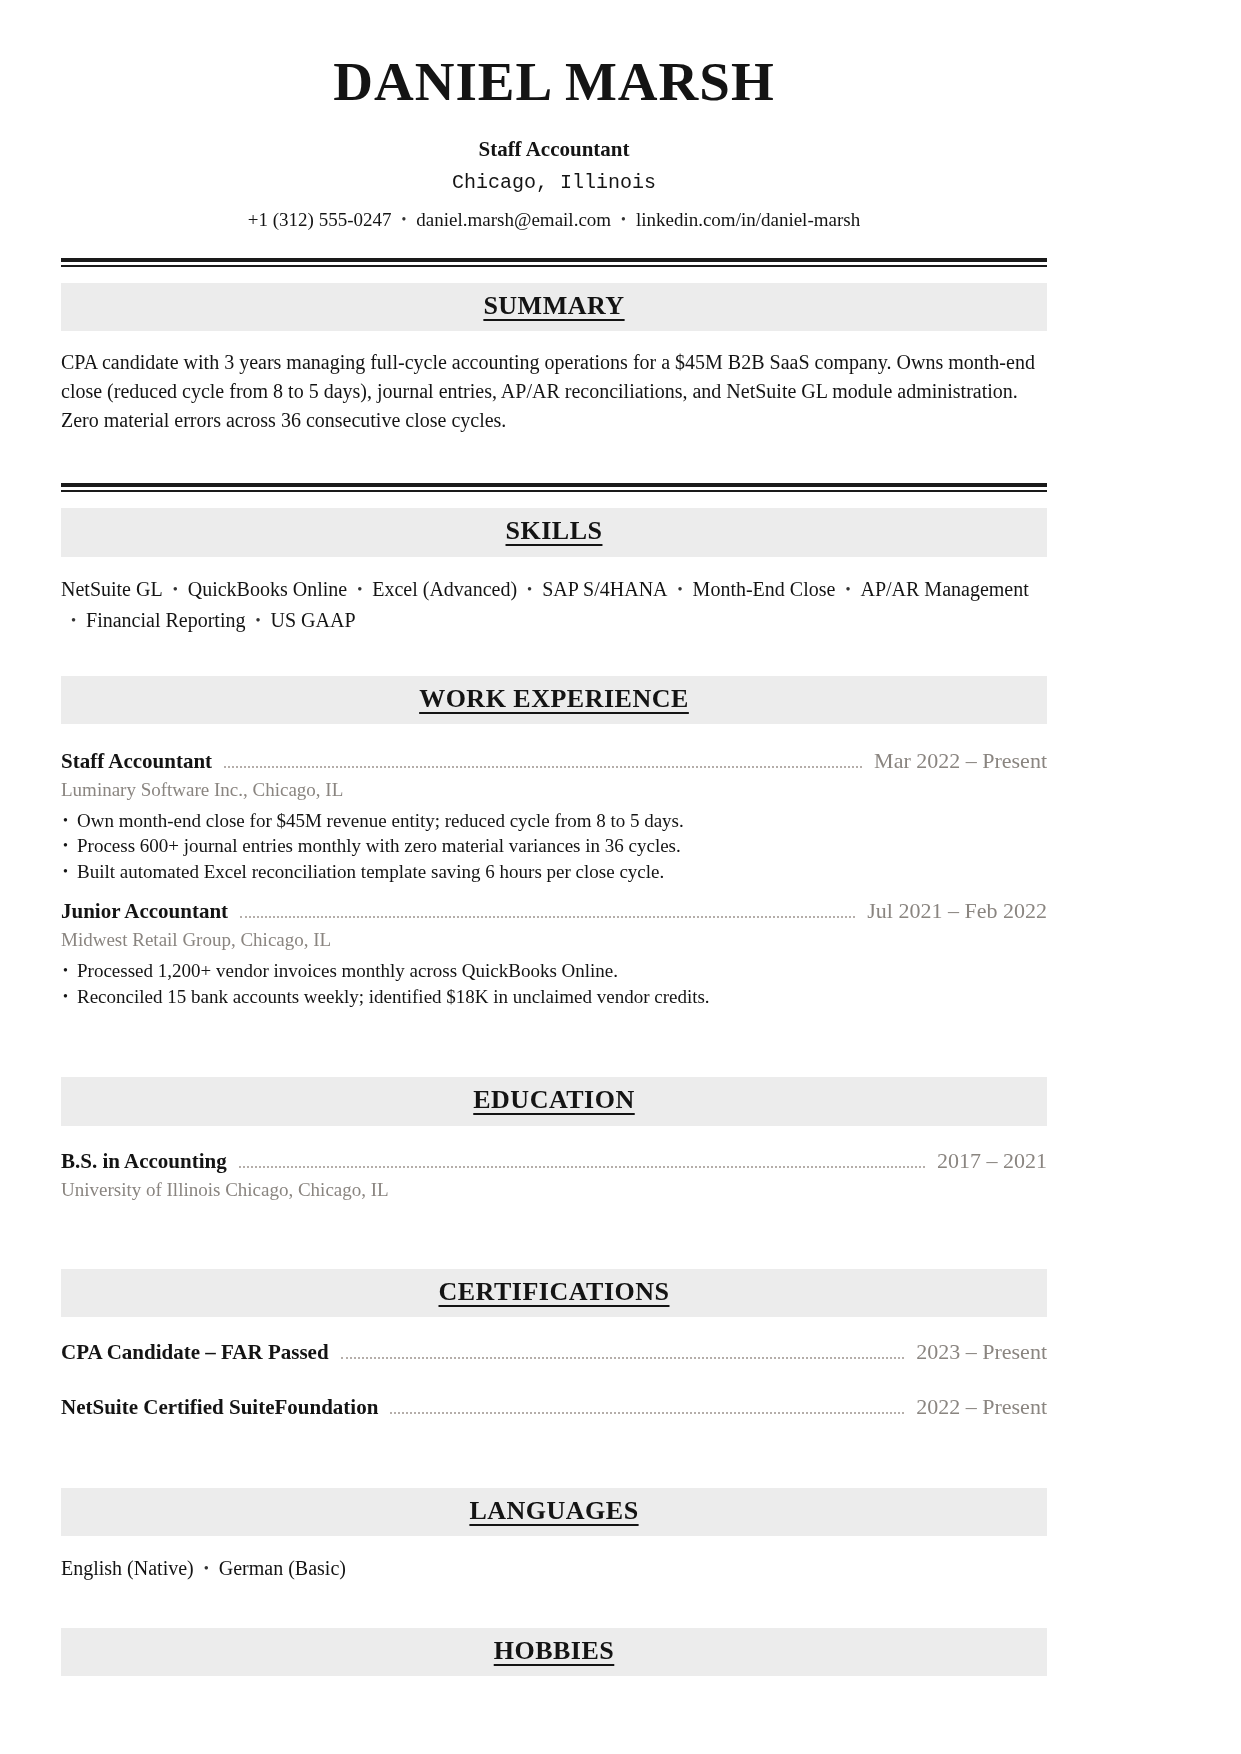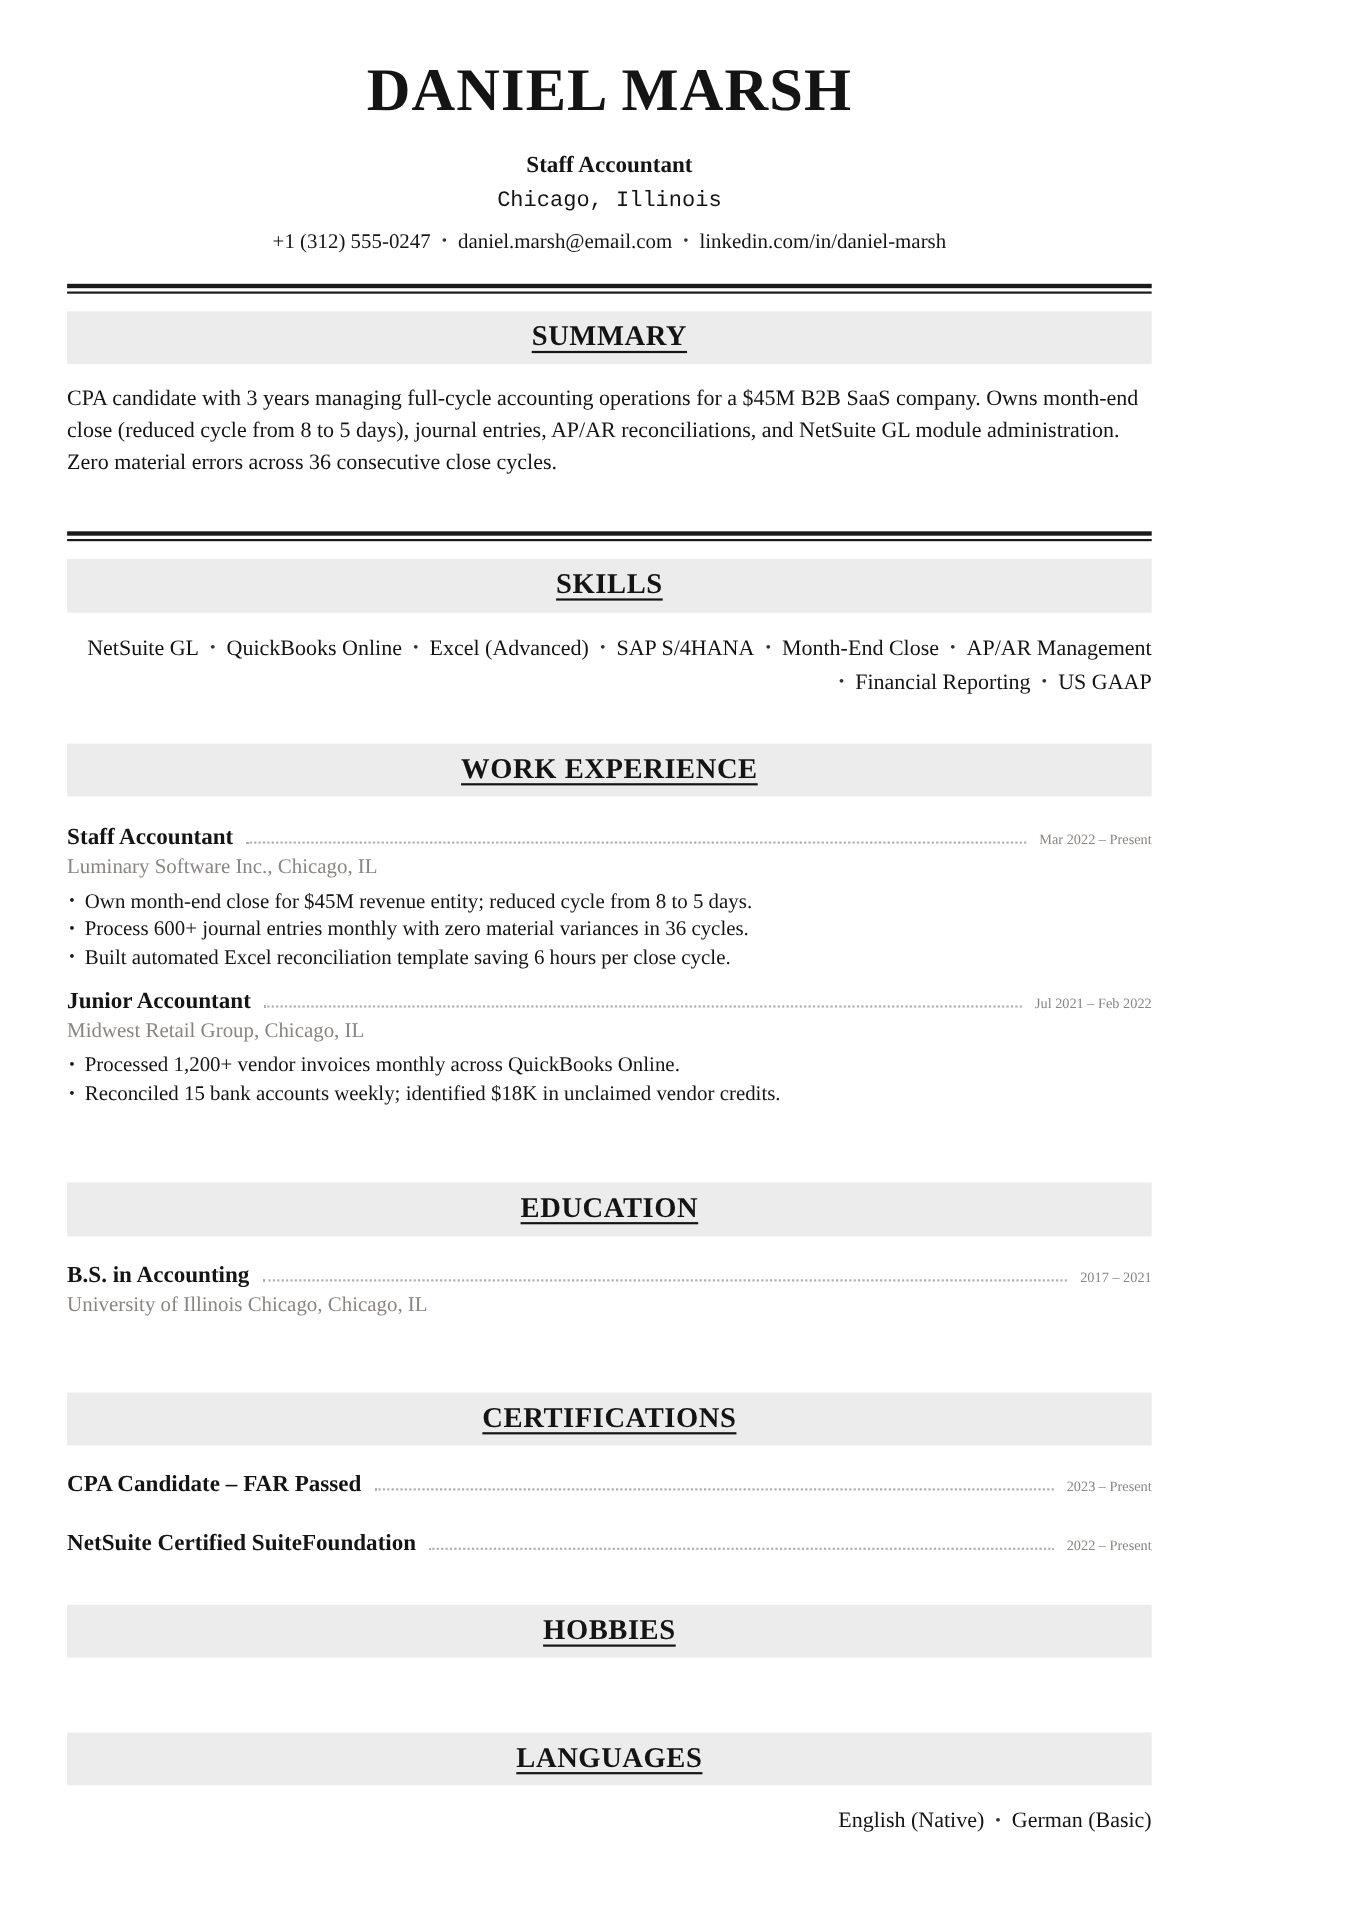--- a/index.html
+++ b/index.html
@@ -47,33 +47,33 @@
     text-underline-offset: 5px;
   }
   .mt-sm { margin-top: 16px; }
   .mt-md { margin-top: 40px; }
   .mt-lg { margin-top: 68px; }
   .mt-hb { margin-top: 44px; }
 
   
   .summary-text { margin-top: 17px; font-size: 20px; line-height: 29px; }
 
-  .inline-list { margin-top: 17px; font-size: 20px; line-height: 31px; text-align: right; }
+  .inline-list { margin-top: 17px; font-size: 20px; line-height: 31px; }
 
   
   .row { display: flex; align-items: baseline; }
   .row .t { font-size: 21px; font-weight: bold; white-space: nowrap; }
   .row .leader {
     flex: 1 1 auto;
     align-self: flex-end;
     height: 14px;
     margin: 0 12px 6px;
     border-bottom: 2px dotted var(--leader-dots, #b5aeaa);
   }
-  .row .d { font-size: 13px; color: var(--muted-text, #8a8580); white-space: nowrap; }
+  .row .d { font-size: 22px; color: var(--muted-text, #8a8580); white-space: nowrap; }
 
   .job { margin-top: 24px; }
   .job + .job { margin-top: 14px; }
   .entry { margin-top: 22px; }
   .row + .row { margin-top: 29px; }
   .company { margin-top: 5px; font-size: 19px; color: var(--muted-text, #8a8580); }
 
   ul.bullets { list-style: none; margin-top: 7px; }
   ul.bullets li {
     font-size: 19px;
@@ -182,27 +182,27 @@
       </div>
       <div class="row">
         <span class="t">NetSuite Certified SuiteFoundation</span>
         <span class="leader"></span>
         <span class="d">2022 – Present</span>
       </div>
     </div>
   </section>
 
   <section>
+    <div class="banner mt-lg">
+      <span class="h">LANGUAGES</span>
+    </div>
+    <div class="inline-list">
+      <span>English (Native)</span><span class="sep"></span><span>German (Basic)</span>
+    </div>
+  </section>
+
+  <section>
     <div class="banner mt-hb">
       <span class="h">HOBBIES</span>
     </div>
   </section>
 
-  <section>
-    <div class="banner mt-lg">
-      <span class="h">LANGUAGES</span>
-    </div>
-    <div class="inline-list">
-      <span>English (Native)</span><span class="sep"></span><span>German (Basic)</span>
-    </div>
-  </section>
-
 </div>
 
 </body></html>

